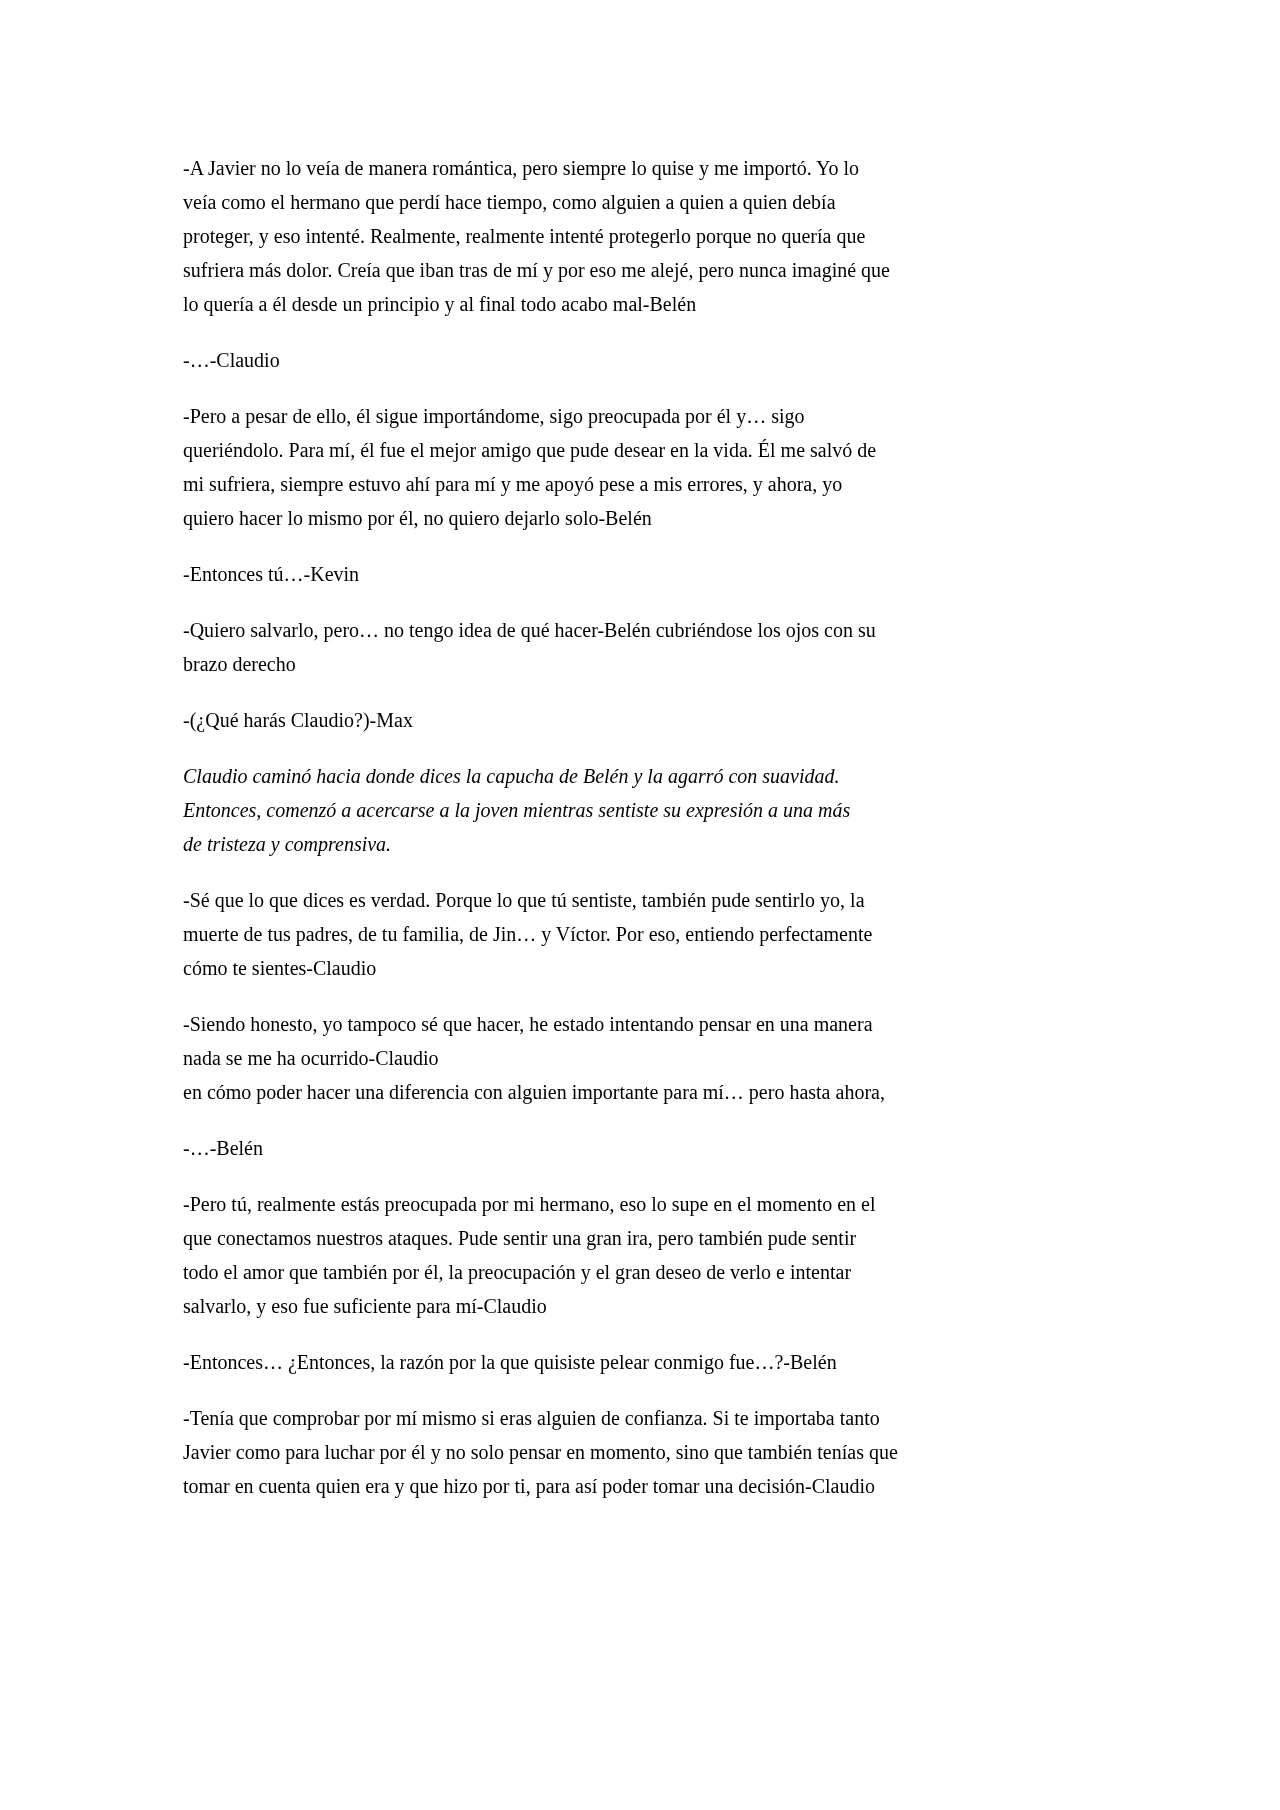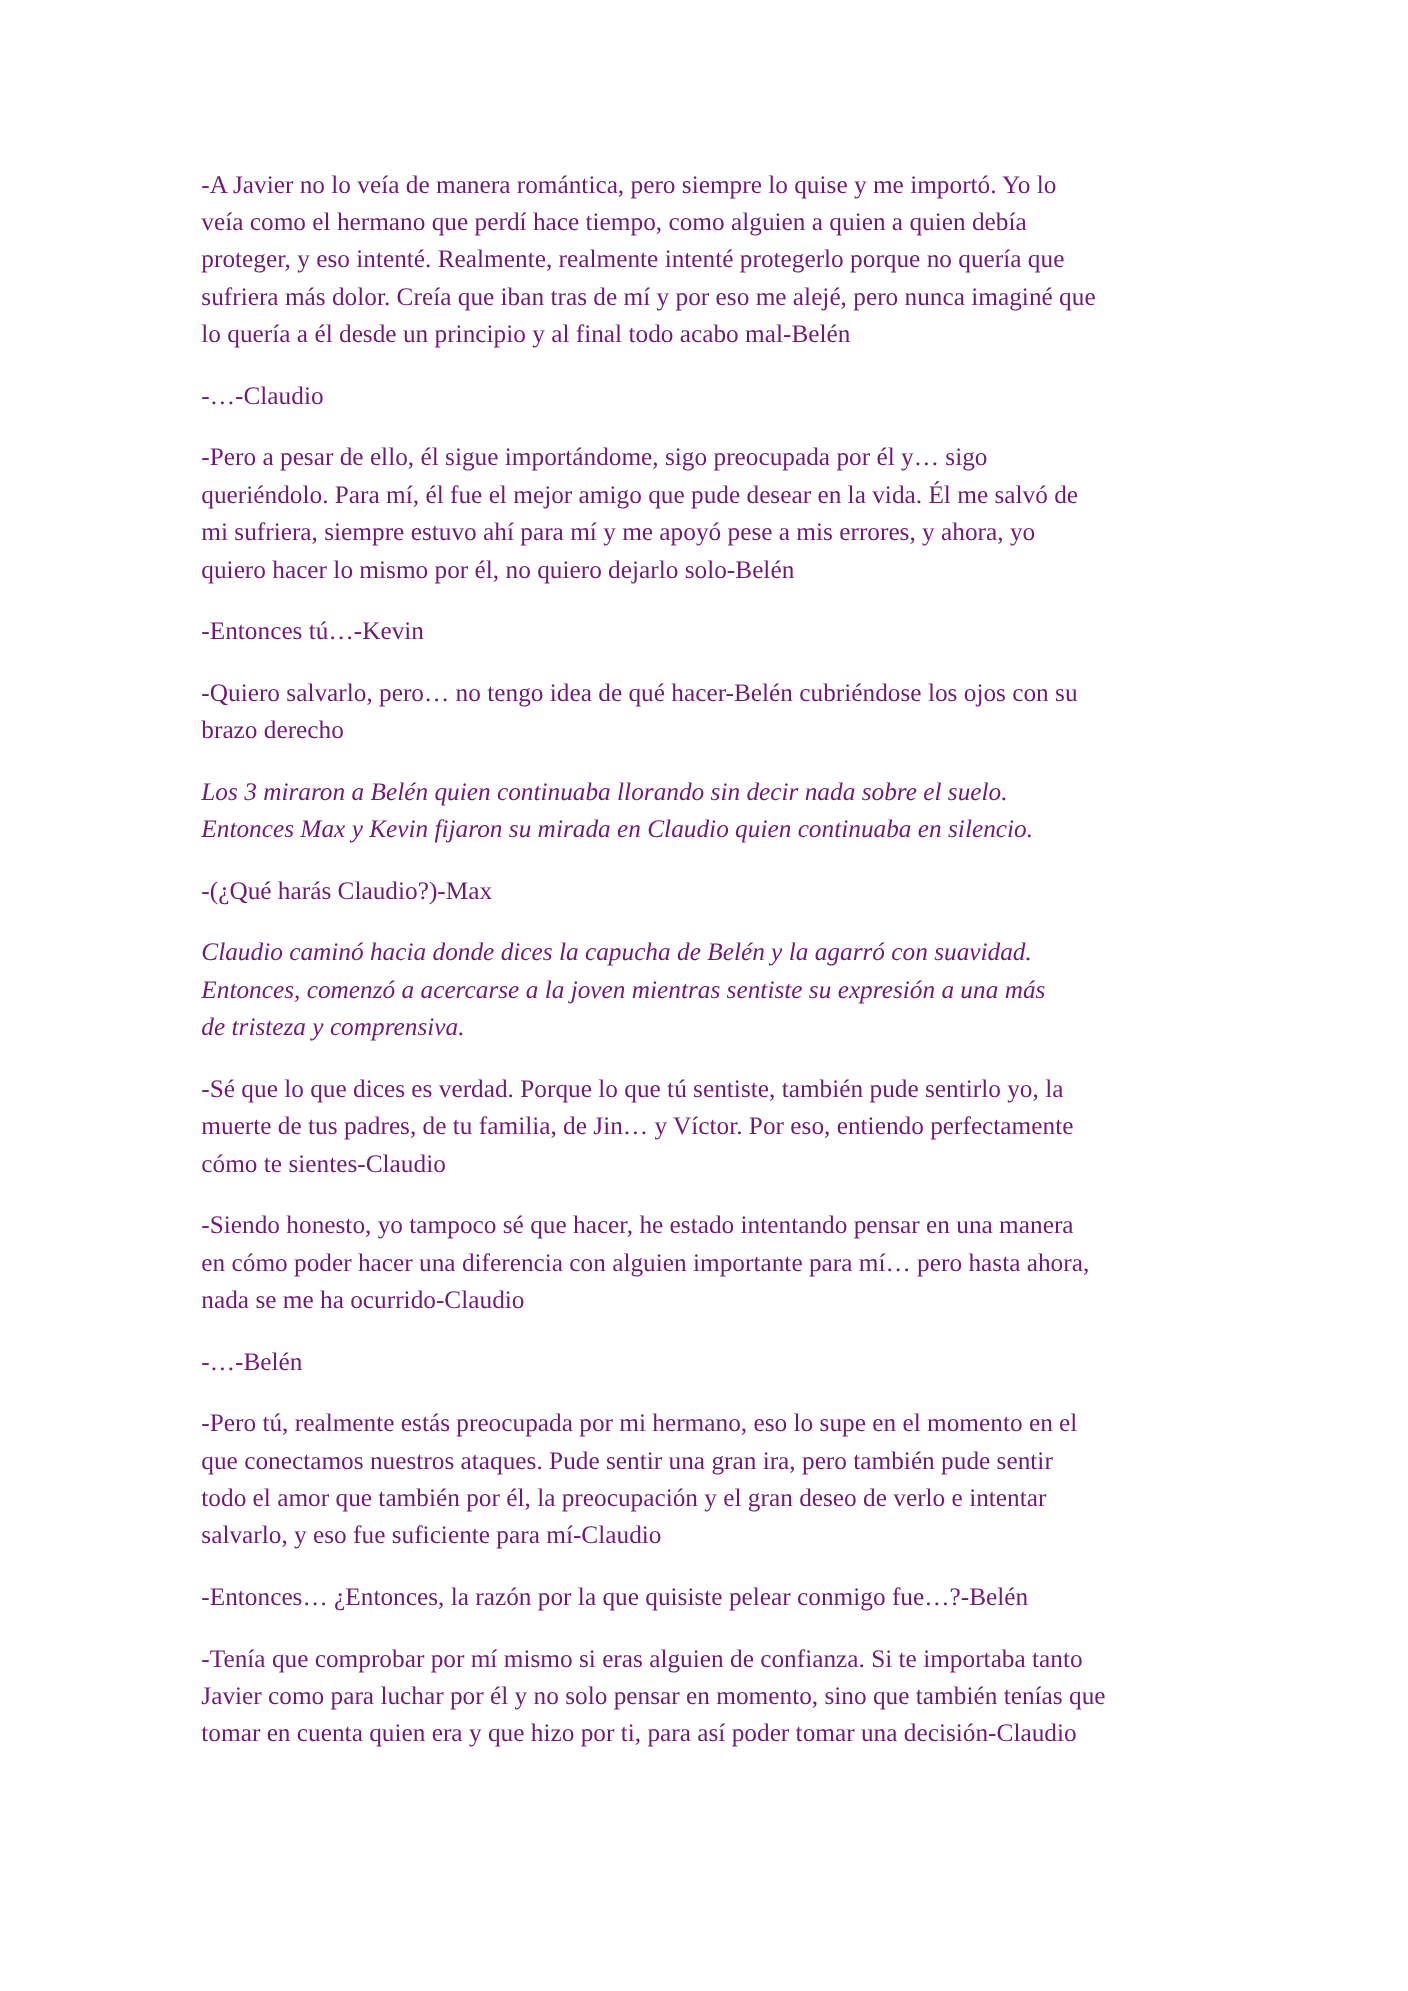--- a/index.html
+++ b/index.html
@@ -7,23 +7,23 @@
     .page {
       position: absolute; left: 0; top: 0; width: 1280px; height: 1810px;
       background: #ffffff;
     }
     .content {
       position: absolute;
       left: 183px;
       top: 151px;
       width: 940px;
       font-family: "Liberation Serif", "DejaVu Serif", serif;
-      font-size: 23px;
+      font-size: 20px;
       line-height: 34px;
-      color: #701a75;
+      color: #000000;
     }
     .para { margin: 0 0 22px 0; white-space: nowrap; }
     .para .line { display: block; }
     .para.narration { font-style: italic; }
   </style>
 </head>
 <body>
 
 <div class="page">
   <div class="content" id="content">
@@ -43,41 +43,37 @@
         <span class="line">mi sufriera, siempre estuvo ahí para mí y me apoyó pese a mis errores, y ahora, yo</span>
         <span class="line">quiero hacer lo mismo por él, no quiero dejarlo solo-Belén</span>
       </p>
       <p class="para">
         <span class="line">-Entonces tú…-Kevin</span>
       </p>
       <p class="para">
         <span class="line">-Quiero salvarlo, pero… no tengo idea de qué hacer-Belén cubriéndose los ojos con su</span>
         <span class="line">brazo derecho</span>
       </p>
-      <p class="para narration">
-        <span class="line">Los 3 miraron a Belén quien continuaba llorando sin decir nada sobre el suelo.</span>
-        <span class="line">Entonces Max y Kevin fijaron su mirada en Claudio quien continuaba en silencio.</span>
-      </p>
       <p class="para">
         <span class="line">-(¿Qué harás Claudio?)-Max</span>
       </p>
       <p class="para narration">
         <span class="line">Claudio caminó hacia donde dices la capucha de Belén y la agarró con suavidad.</span>
         <span class="line">Entonces, comenzó a acercarse a la joven mientras sentiste su expresión a una más</span>
         <span class="line">de tristeza y comprensiva.</span>
       </p>
       <p class="para">
         <span class="line">-Sé que lo que dices es verdad. Porque lo que tú sentiste, también pude sentirlo yo, la</span>
         <span class="line">muerte de tus padres, de tu familia, de Jin… y Víctor. Por eso, entiendo perfectamente</span>
         <span class="line">cómo te sientes-Claudio</span>
       </p>
       <p class="para">
         <span class="line">-Siendo honesto, yo tampoco sé que hacer, he estado intentando pensar en una manera</span>
+        <span class="line">nada se me ha ocurrido-Claudio</span>
         <span class="line">en cómo poder hacer una diferencia con alguien importante para mí… pero hasta ahora,</span>
-        <span class="line">nada se me ha ocurrido-Claudio</span>
       </p>
       <p class="para">
         <span class="line">-…-Belén</span>
       </p>
       <p class="para">
         <span class="line">-Pero tú, realmente estás preocupada por mi hermano, eso lo supe en el momento en el</span>
         <span class="line">que conectamos nuestros ataques. Pude sentir una gran ira, pero también pude sentir</span>
         <span class="line">todo el amor que también por él, la preocupación y el gran deseo de verlo e intentar</span>
         <span class="line">salvarlo, y eso fue suficiente para mí-Claudio</span>
       </p>

